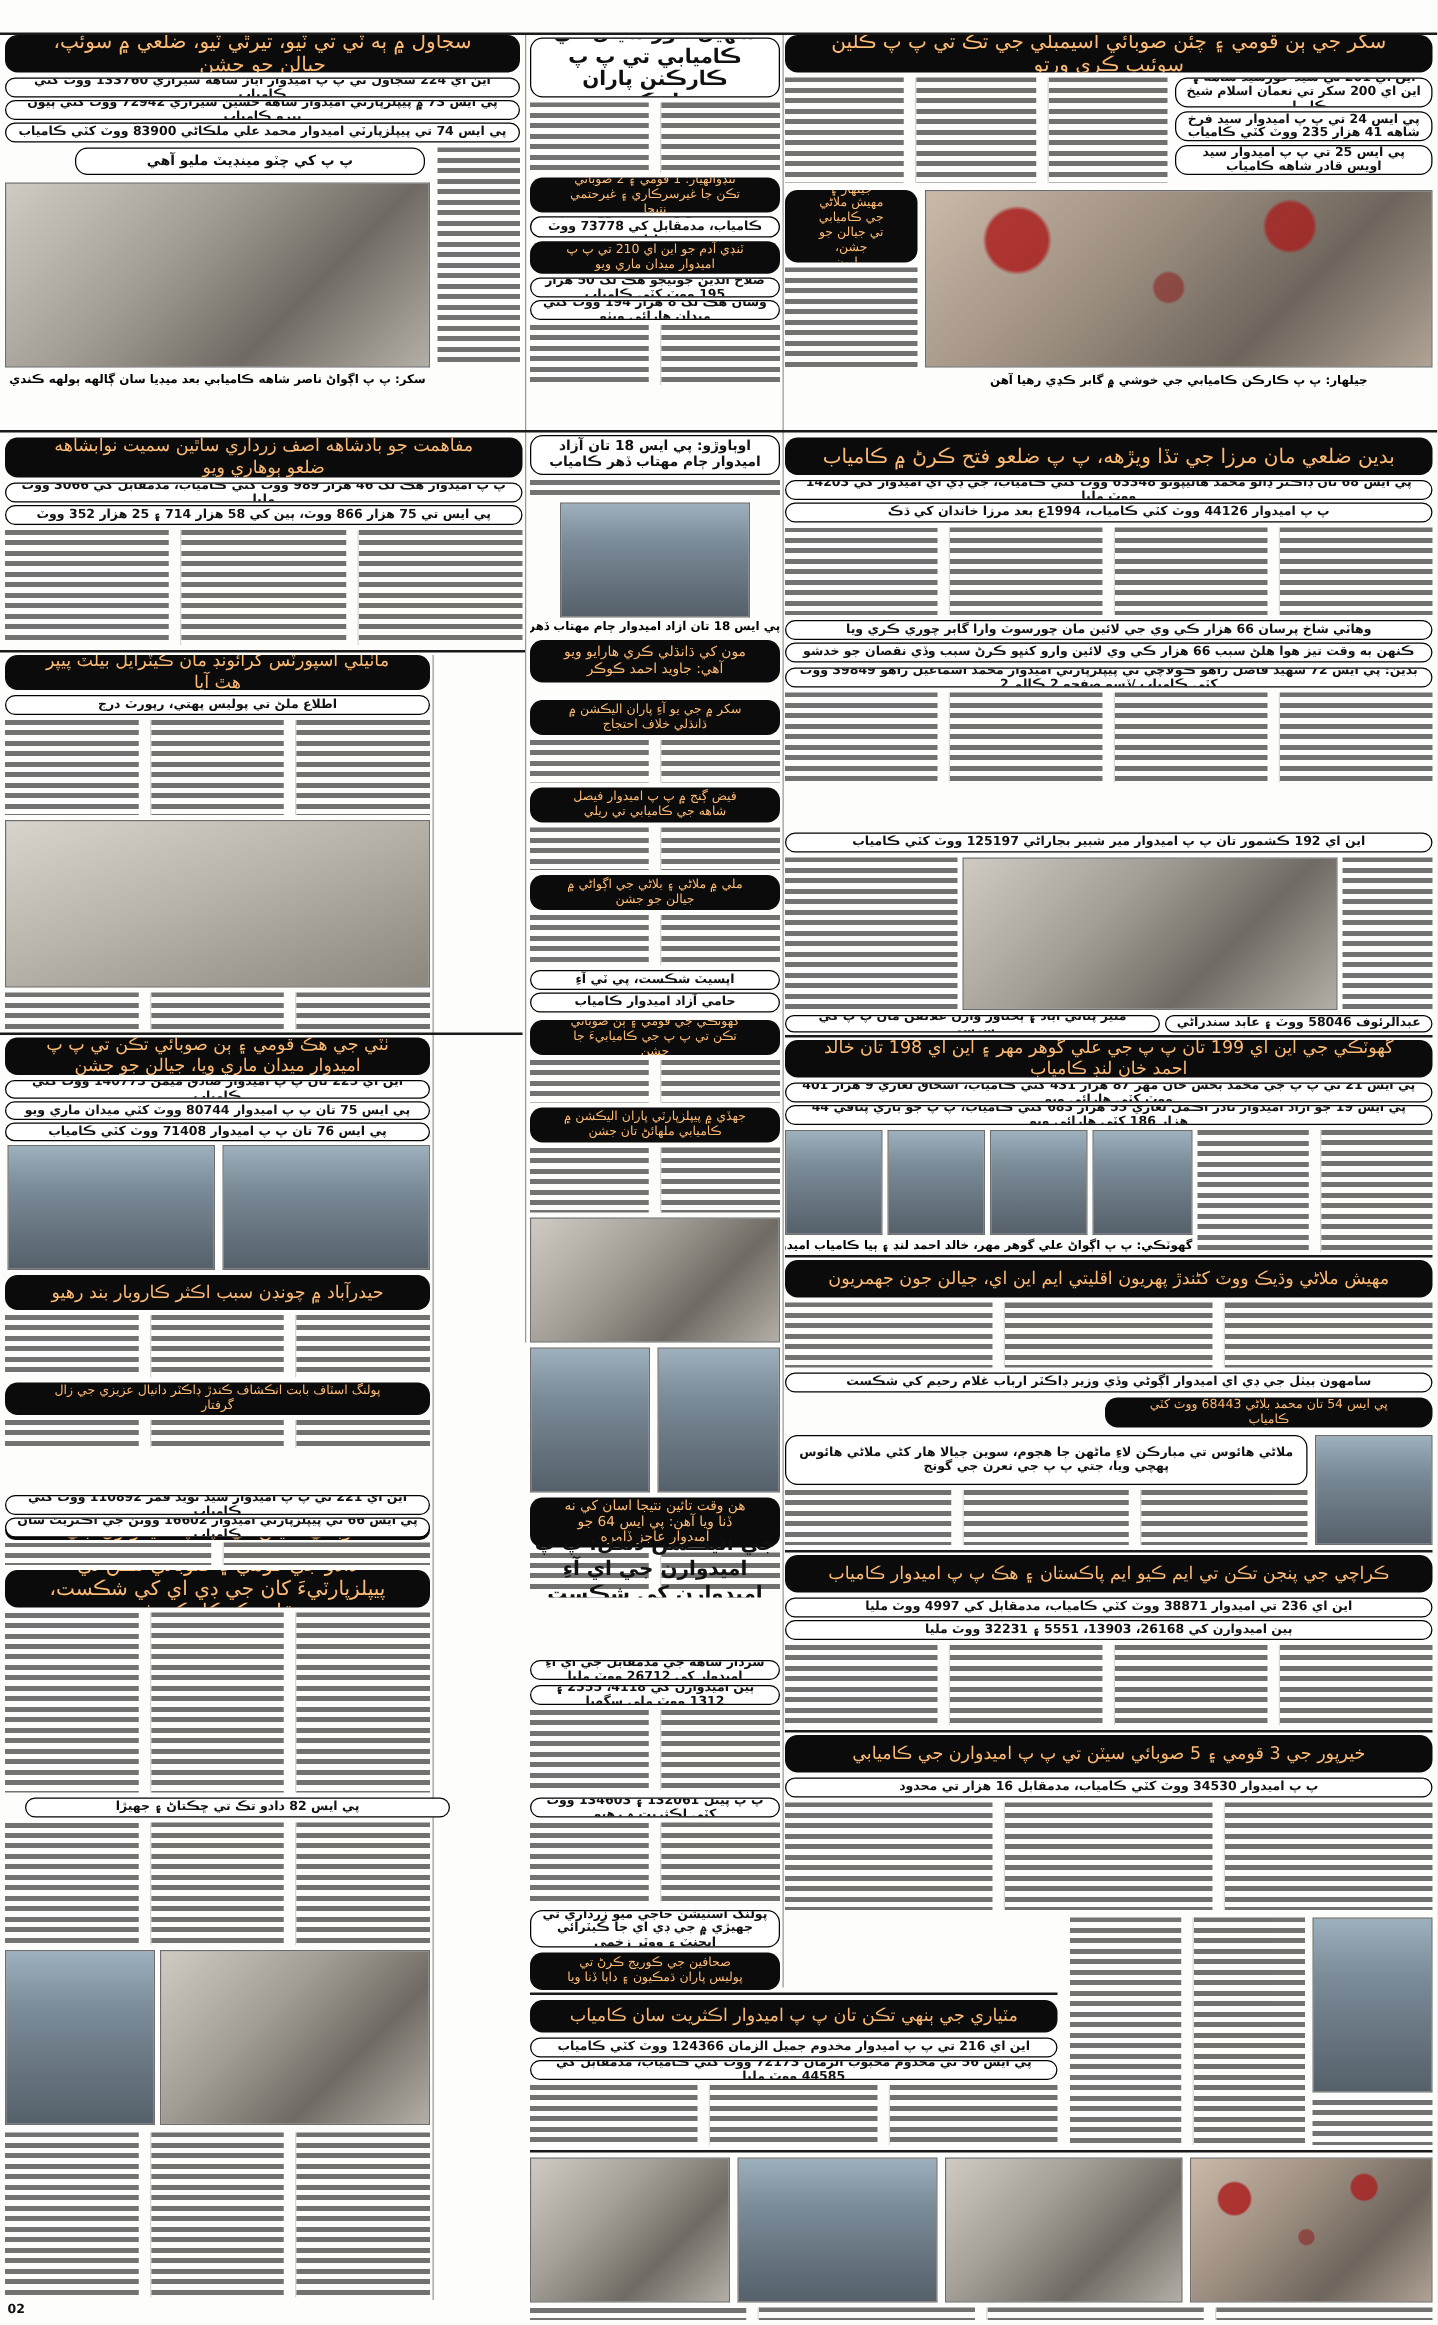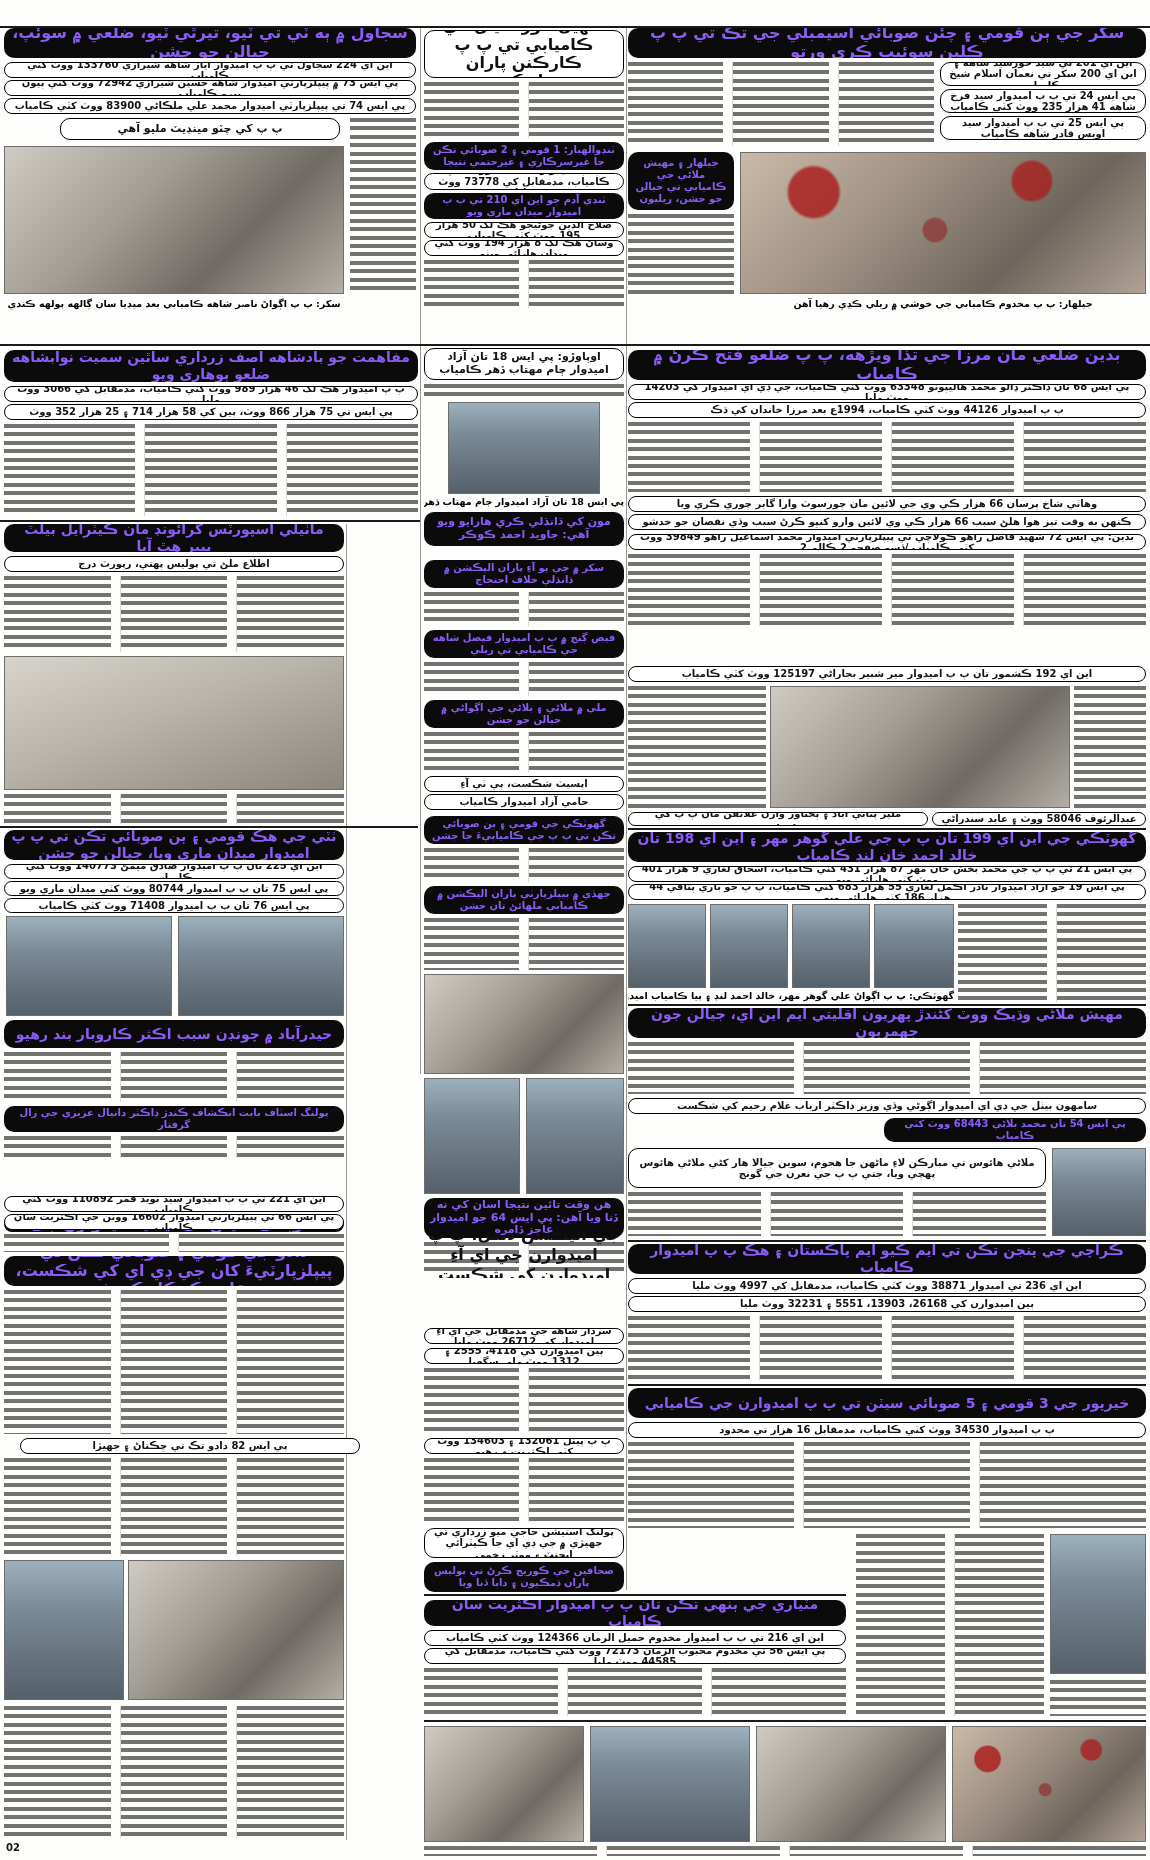--- a/index.html
+++ b/index.html
@@ -1,20 +1,20 @@
 <!DOCTYPE html>
 <html lang="sd" dir="rtl"><head>
 <meta charset="utf-8">
 <style>
   html,body{margin:0;padding:0;background:#e8e8e4;font-family:"DejaVu Sans",sans-serif;}
   #page{position:relative;width:1150px;height:1860px;background:#fdfdfb;margin:0 auto;overflow:hidden;color:#111;}
   .abs{position:absolute;box-sizing:border-box;}
   .masthead{font-size:15px;font-weight:700;text-align:center;color:#0a0a0a;}
-  .hbar{background:#0b0b0b;color:#8b5cf6;border-radius:10px;display:flex;align-items:center;justify-content:center;
-        text-align:center;font-weight:700;padding:1px 6px;line-height:1.18;overflow:hidden;}
+  .hbar{background:#0b0b0b;color:#fdba74;border-radius:10px;display:flex;align-items:center;justify-content:center;
+        text-align:center;font-weight:400;padding:1px 26px;line-height:1.18;overflow:hidden;}
   .f16{font-size:16px;} .f14{font-size:14px;} .f12{font-size:16px;} .f11{font-size:11px;} .f10{font-size:10px;}
   .boxline{border:1.4px solid #000;border-radius:10px;background:#fff;display:flex;align-items:center;justify-content:center;
         font-weight:700;text-align:center;padding:0 8px;overflow:hidden;line-height:1.15;}
   .openhead{font-weight:700;text-align:center;line-height:1.25;display:flex;align-items:center;justify-content:center;overflow:hidden;}
   .cap{font-size:9.5px;font-weight:700;text-align:center;overflow:hidden;white-space:nowrap;color:#000;}
   .simcols{display:flex;gap:9px;}
   .simcols i{flex:1;display:block;background:repeating-linear-gradient(to bottom,#3c3c3c 0 4px,transparent 4px 8.4px);
         opacity:.72;border-left:1px solid #c9c9c4;}
   .simcols i:last-child{border-left:none;}
   .photo{background:linear-gradient(135deg,#cfcbc3 0%,#a39e95 38%,#6f6b64 68%,#b4afa6 100%);border:1px solid #6d6d6d;}
@@ -56,21 +56,21 @@
   <div class="abs simcols" style="left:628px;top:62px;width:306px;height:84px">
       <i></i>
       <i></i>
       <i></i>
     </div>
   <div class="abs hbar f10" style="left:628px;top:152px;width:106px;height:58px">جيلهار ۽ مهيش ملاڻي جي ڪاميابي تي جيالن جو جشن، ريليون</div>
   <div class="abs simcols" style="left:628px;top:214px;width:106px;height:82px">
       <i></i>
     </div>
   <div class="abs photo red" style="left:740px;top:152px;width:406px;height:142px"></div>
-  <div class="abs cap" style="left:740px;top:298px;width:406px;height:13px">جيلهار: پ پ مخدوم ڪاميابي جي خوشي ۾ ريلي ڪڍي رهيا آهن</div>
+  <div class="abs cap" style="left:740px;top:298px;width:406px;height:13px">جيلهار: پ پ ڪارڪن ڪاميابي جي خوشي ۾ گابر ڪڍي رهيا آهن</div>
 
   <div class="abs boxline f12" style="left:424px;top:30px;width:200px;height:48px">سهيل انور سيال کي ڪاميابي تي پ پ ڪارڪنن پاران مبارڪون</div>
   <div class="abs simcols" style="left:424px;top:82px;width:200px;height:56px">
       <i></i>
       <i></i>
     </div>
   <div class="abs hbar f10" style="left:424px;top:142px;width:200px;height:28px">ٽنڊوالهيار: 1 قومي ۽ 2 صوبائي تڪن جا غيرسرڪاري ۽ غيرحتمي نتيجا</div>
   <div class="abs boxline f10" style="left:424px;top:173px;width:200px;height:17px">پ پ اميدوار 119530 ووٽ کٽي ڪامياب، مدمقابل کي 73778 ووٽ مليا</div>
   <div class="abs hbar f10" style="left:424px;top:193px;width:200px;height:26px">ٽنڊي آدم جو اين اي 210 تي پ پ اميدوار ميدان ماري ويو</div>
   <div class="abs boxline f10" style="left:424px;top:222px;width:200px;height:16px">صلاح الدين جوڻيجو هڪ لک 50 هزار 195 ووٽ کٽي ڪامياب</div>

